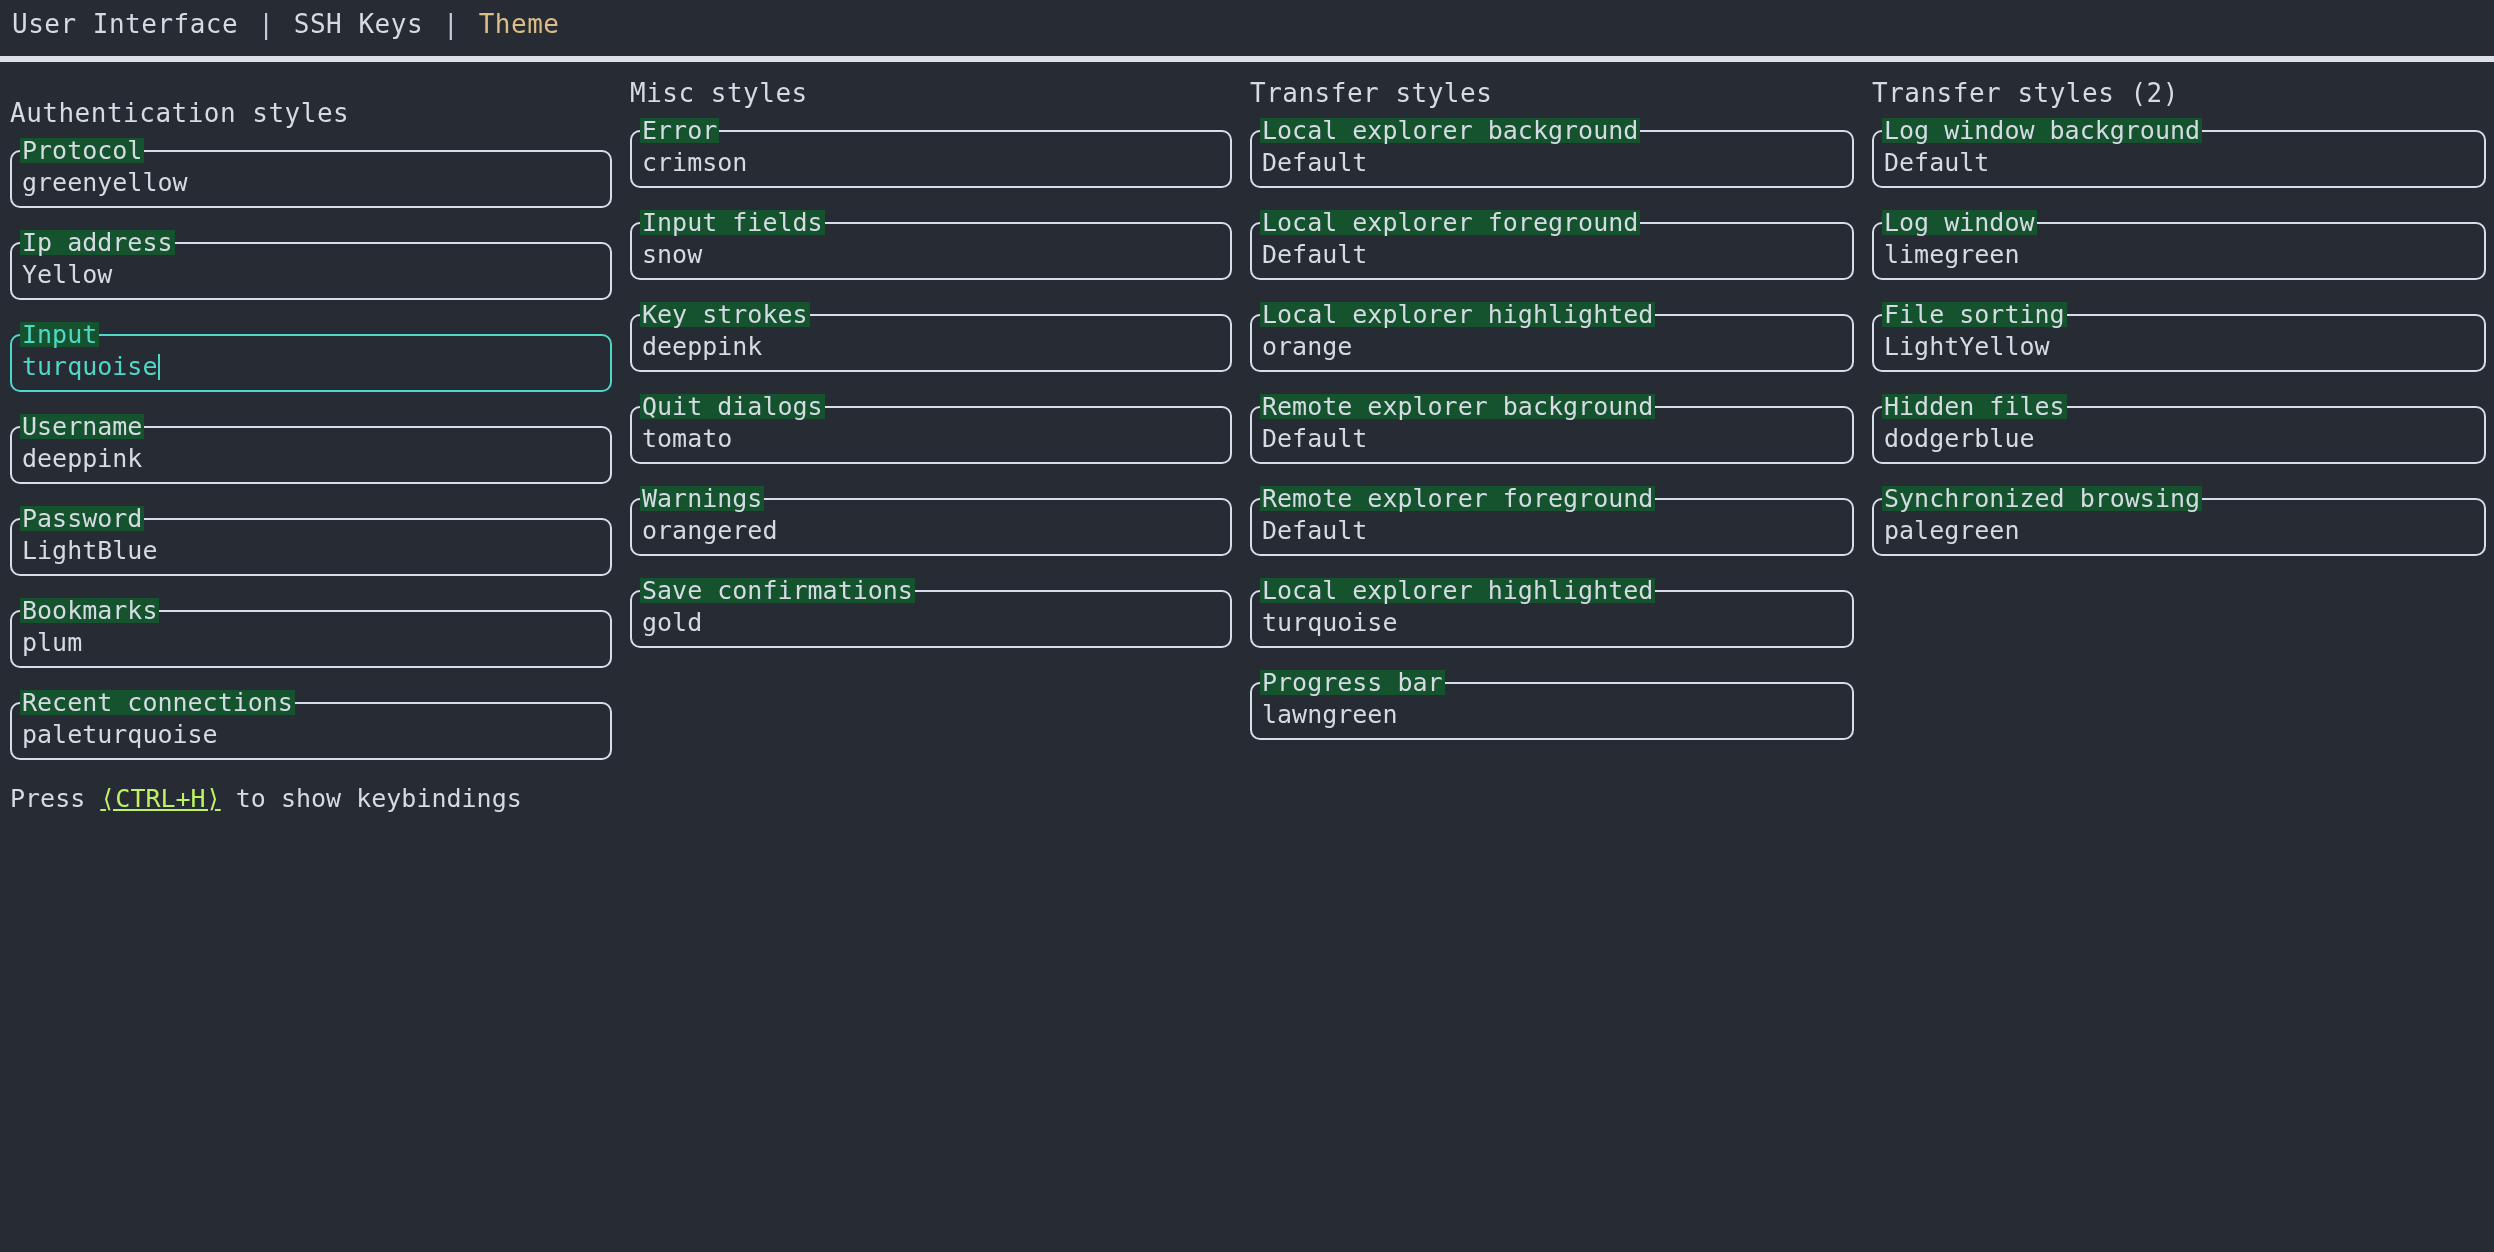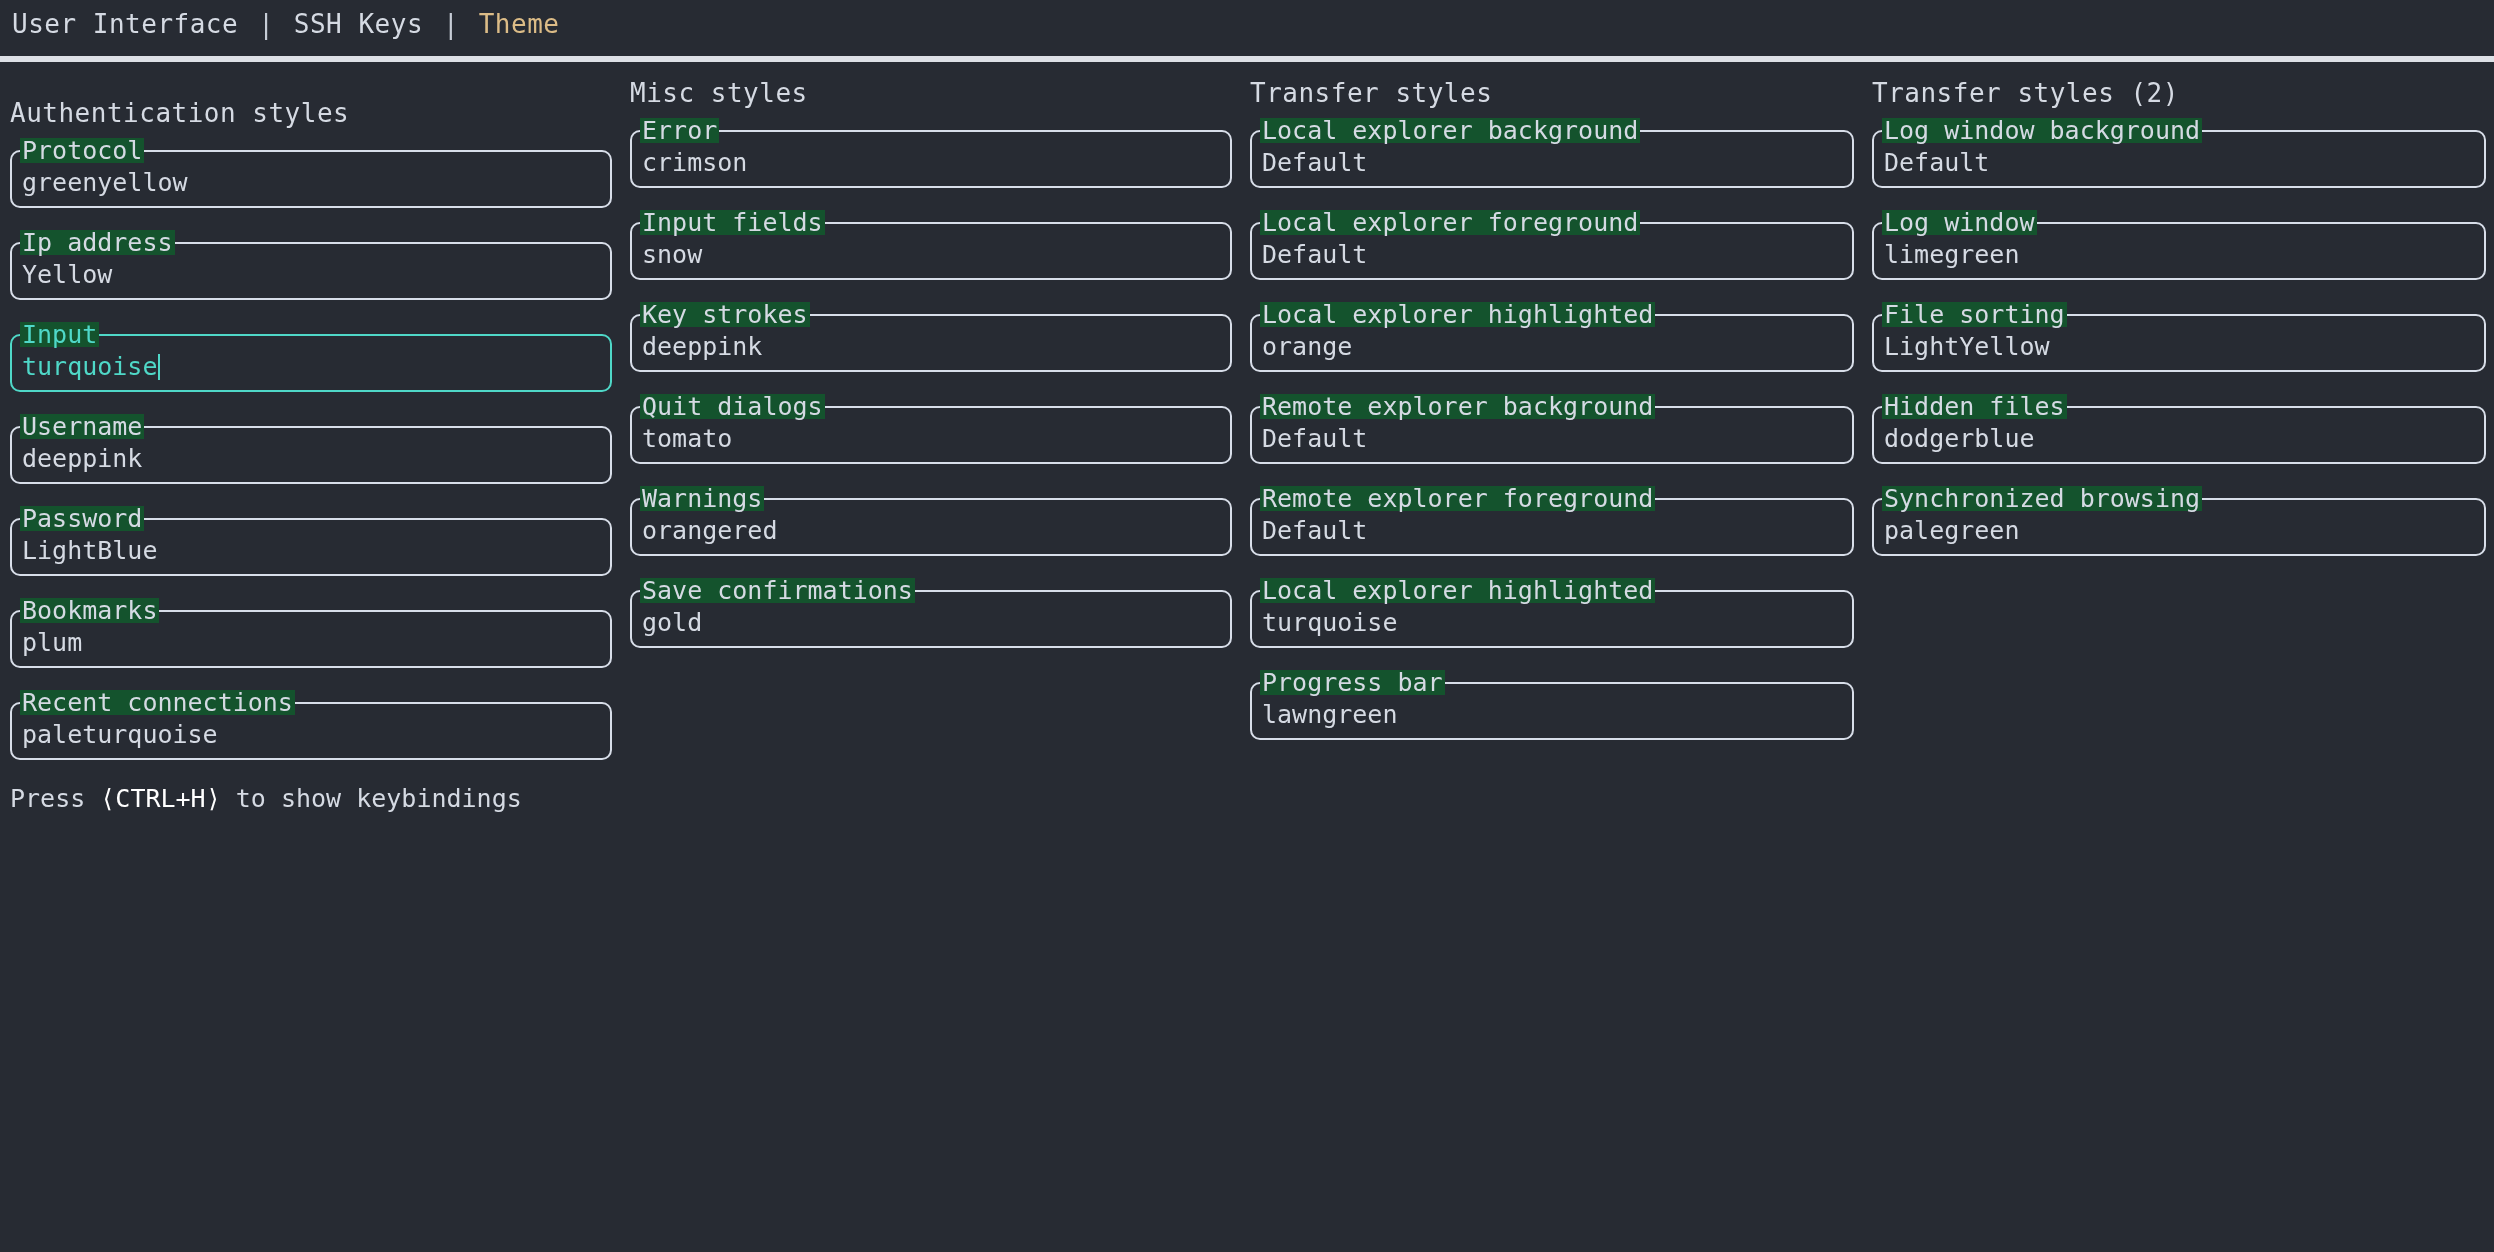--- a/index.html
+++ b/index.html
@@ -126,21 +126,21 @@
   .field.focused .field-value { color: #4FD8C8; }
 
   
   .hint {
     margin-top: 4px;
     padding-left: 10px;
     font-size: 25px;
     color: #D5DAE3;
     white-space: pre;
   }
-  .hint .key { color: #ffffff; }
+  .hint .key { color: #bef264; text-decoration: underline; }
 </style>
 </head>
 <body>
 
 <div class="tabbar">
   <span class="tab inactive">User Interface</span>
   <span class="tab-sep">|</span>
   <span class="tab inactive">SSH Keys</span>
   <span class="tab-sep">|</span>
   <span class="tab active">Theme</span>

